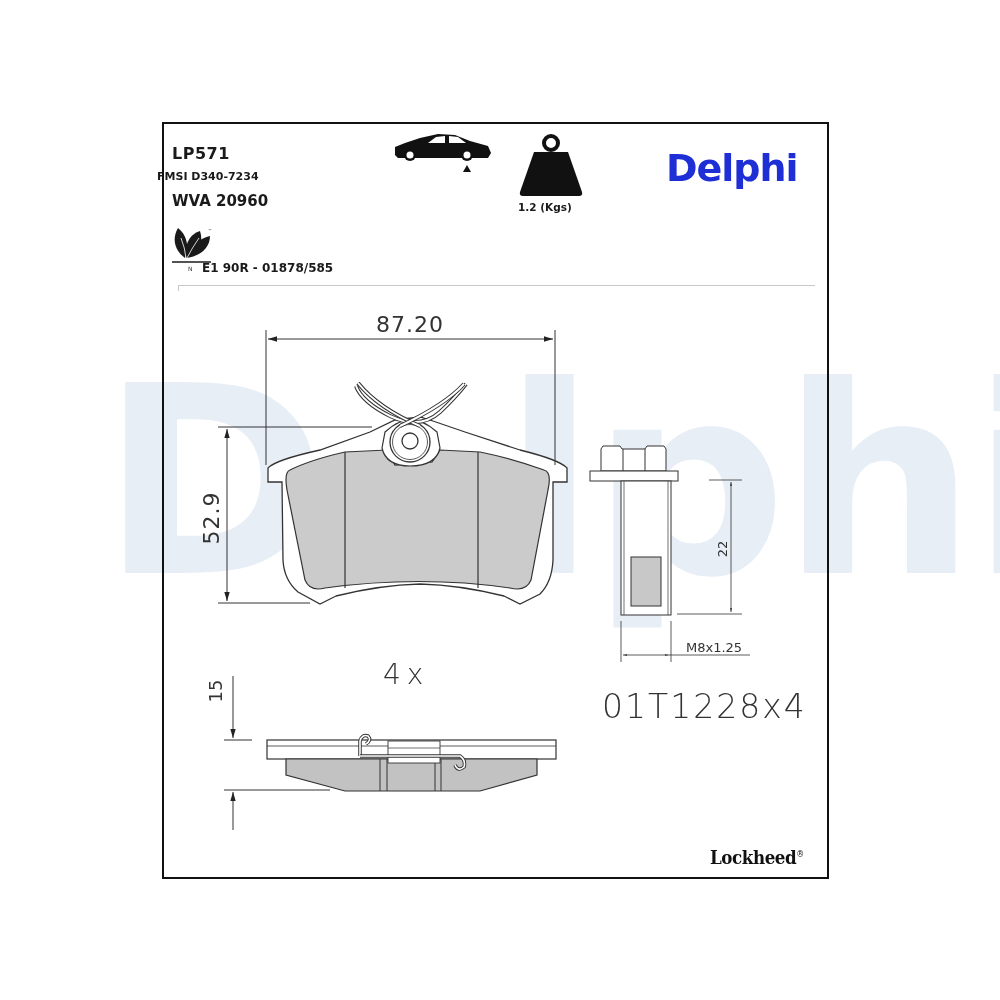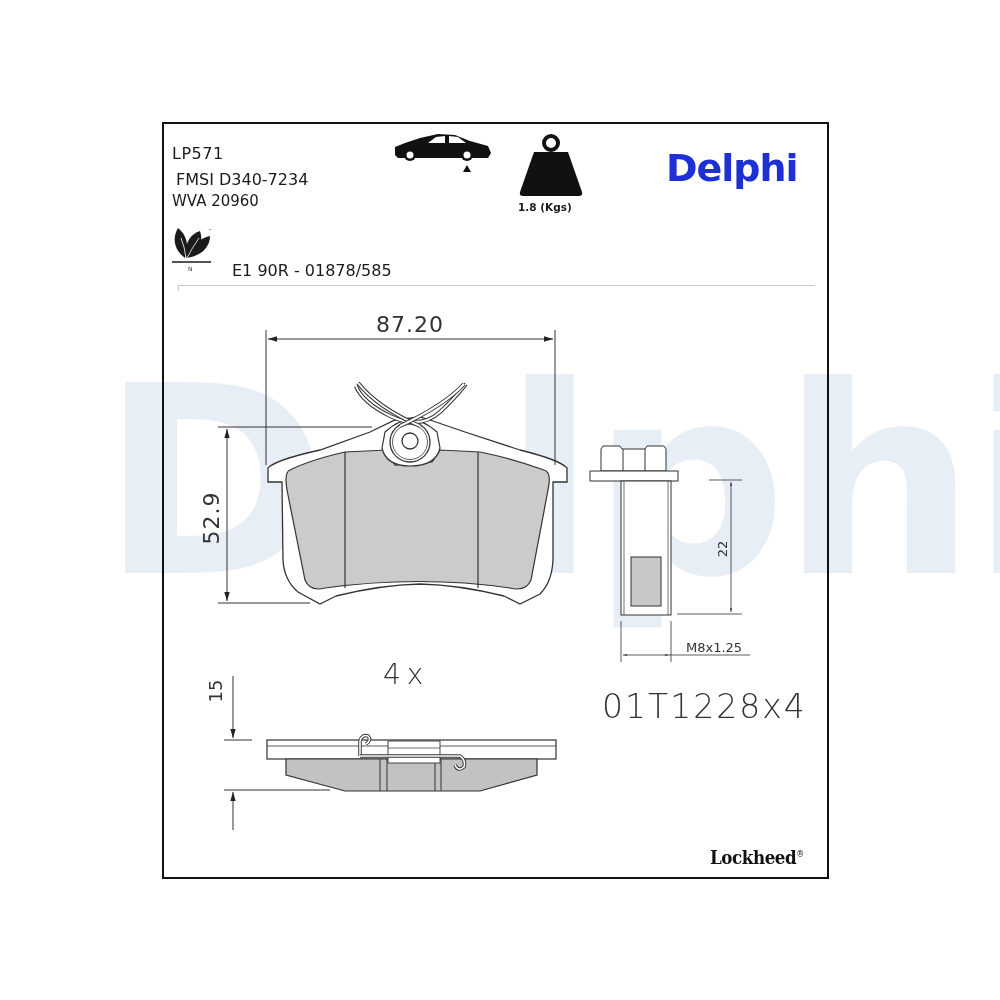--- a/index.html
+++ b/index.html
@@ -11,25 +11,25 @@
       font-size: 262px; line-height: 210px; letter-spacing: -6px;
       color: #e8eef6; white-space: nowrap; z-index: 0;
       transform: scaleX(1.05); transform-origin: left top;
     }
 
     .frame {
       position: absolute; left: 162px; top: 122px; width: 663px; height: 753px;
       border: 2.5px solid #111; box-sizing: content-box; z-index: 1;
     }
 
-    .hdr-text { position: absolute; font-family: "DejaVu Sans", sans-serif; font-weight: normal; color: #1a1a1a; z-index: 2; white-space: nowrap; }
+    .hdr-text { position: absolute; font-family: "DejaVu Sans", sans-serif; font-weight: bold; color: #1a1a1a; z-index: 2; white-space: nowrap; }
     .part-no { left: 172px; top: 144px; font-size: 16px; letter-spacing: 0.5px; }
-    .fmsi { left: 176px; top: 170px; font-size: 16px; }
+    .fmsi { left: 157px; top: 170px; font-size: 11px; }
     .wva { left: 172px; top: 192px; font-size: 15px; }
-    .ece { left: 232px; top: 261px; font-size: 16px; }
+    .ece { left: 202px; top: 261px; font-size: 12px; }
 
     .weight-label { position: absolute; left: 518px; top: 201px; font-size: 10.5px; font-weight: bold; color: #1a1a1a; z-index: 2; font-family: "DejaVu Sans", sans-serif; }
 
     .brand {
       position: absolute; left: 666px; top: 146px; font-family: "DejaVu Sans", sans-serif;
       font-weight: bold; font-size: 38px; color: #1f2fd6; z-index: 2; letter-spacing: -1px;
     }
 
     .lockheed {
       position: absolute; left: 710px; top: 846px; font-family: "DejaVu Serif", serif;
@@ -49,21 +49,21 @@
 
 <div class="watermark">Delphi</div>
 
 <div class="frame"></div>
 
 <div class="hdr-text part-no">LP571</div>
 <div class="hdr-text fmsi">FMSI D340-7234</div>
 <div class="hdr-text wva">WVA 20960</div>
 <div class="hdr-text ece">E1 90R - 01878/585</div>
 
-<div class="weight-label">1.8 (Kgs)</div>
+<div class="weight-label">1.2 (Kgs)</div>
 
 <div class="brand">Delphi</div>
 
 <div class="separator"></div>
 
 <div class="lockheed"><span>Lockheed</span><sup>®</sup></div>
 
 <svg class="drawing" width="1000" height="1000" viewBox="0 0 1000 1000" xmlns="http://www.w3.org/2000/svg">
   <defs>
     <marker id="arr" viewBox="0 0 10 10" refX="10" refY="5" markerWidth="9" markerHeight="9" orient="auto-start-reverse">

